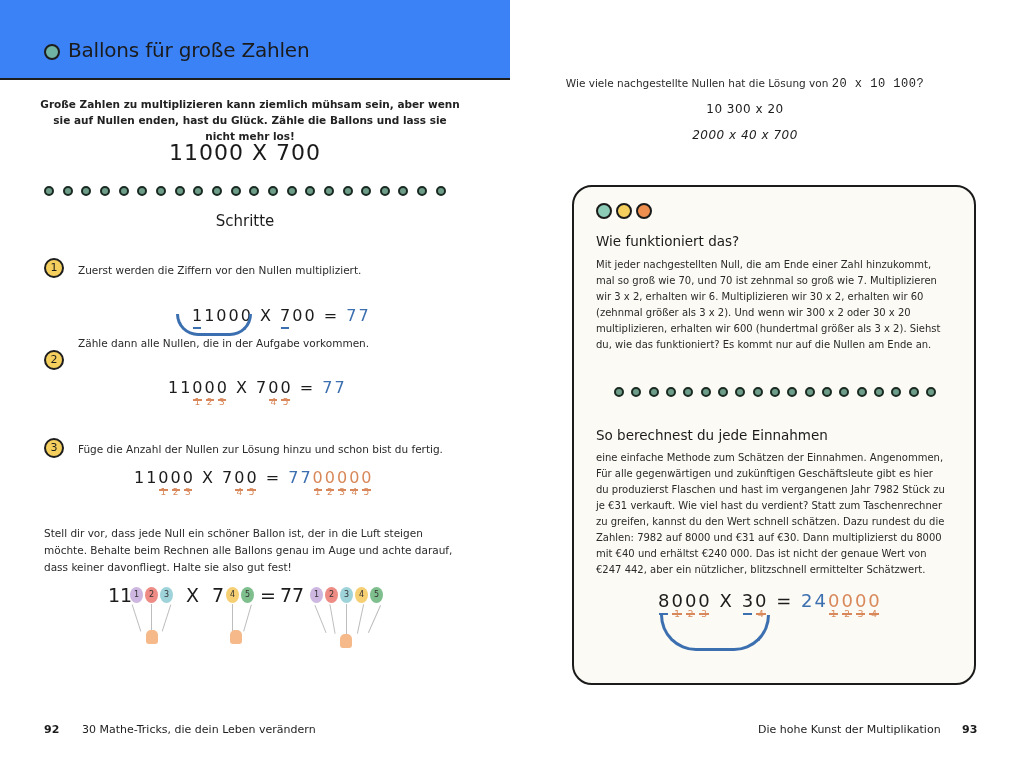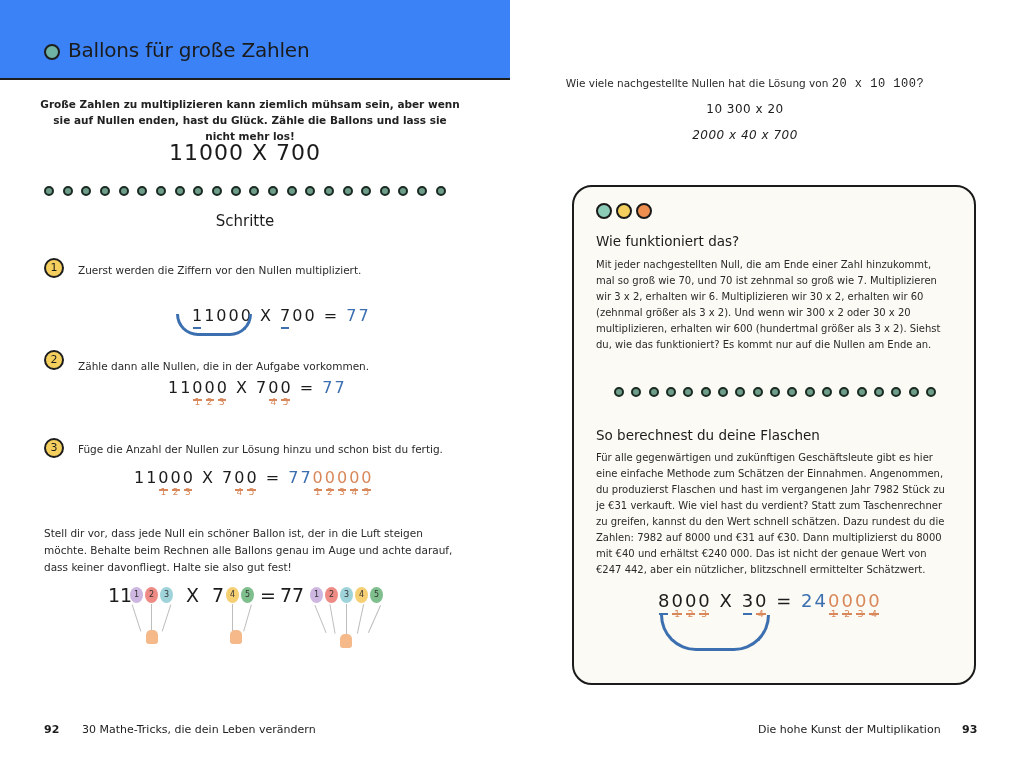--- a/index.html
+++ b/index.html
@@ -166,21 +166,21 @@
   <div class="eq" style="left:172px; top:306px;margin-left:20px;">
     <span class="z ul-blue">1</span><span>1000</span>
     <span>X</span>
     <span class="z ul-blue">7</span><span>00</span>
     <span>=</span>
     <span class="blue">77</span>
   </div>
   <div class="arc" style="left:176px; top:314px; width:76px; height:22px;"></div>
 
   <div class="step-num" style="left:44px; top:350px;">2</div>
-  <div class="step-text" style="top:337px;margin-top:23px;">Zähle dann alle Nullen, die in der Aufgabe vorkommen.</div>
+  <div class="step-text" style="top:337px;">Zähle dann alle Nullen, die in der Aufgabe vorkommen.</div>
   <div class="eq" style="left:168px; top:378px;">
     <span>11</span><span class="z ul">0<span class="cnt">1</span></span><span class="z ul">0<span class="cnt">2</span></span><span class="z ul">0<span class="cnt">3</span></span>
     <span>X</span>
     <span>7</span><span class="z ul">0<span class="cnt">4</span></span><span class="z ul">0<span class="cnt">5</span></span>
     <span>=</span>
     <span class="blue">77</span>
   </div>
 
   <div class="step-num" style="left:44px; top:438px;">3</div>
   <div class="step-text" style="top:443px;">Füge die Anzahl der Nullen zur Lösung hinzu und schon bist du fertig.</div>
@@ -268,24 +268,24 @@
         <span class="dot"></span>
         <span class="dot"></span>
         <span class="dot"></span>
         <span class="dot"></span>
         <span class="dot"></span>
         <span class="dot"></span>
         <span class="dot"></span>
         <span class="dot"></span>
       </div>
 
-    <div class="box-h" style="top:240px;">So berechnest du deine Flaschen</div>
+    <div class="box-h" style="top:240px;">So berechnest du jede Einnahmen</div>
     <div class="box-p" style="top:263px;">
+      <div>eine einfache Methode zum Schätzen der Einnahmen. Angenommen,</div>
       <div>Für alle gegenwärtigen und zukünftigen Geschäftsleute gibt es hier</div>
-      <div>eine einfache Methode zum Schätzen der Einnahmen. Angenommen,</div>
       <div>du produzierst Flaschen und hast im vergangenen Jahr 7982 Stück zu</div>
       <div>je €31 verkauft. Wie viel hast du verdient? Statt zum Taschenrechner</div>
       <div>zu greifen, kannst du den Wert schnell schätzen. Dazu rundest du die</div>
       <div>Zahlen: 7982 auf 8000 und €31 auf €30. Dann multiplizierst du 8000</div>
       <div>mit €40 und erhältst €240 000. Das ist nicht der genaue Wert von</div>
       <div>€247 442, aber ein nützlicher, blitzschnell ermittelter Schätzwert.</div>
     </div>
 
     <div class="eq" style="left:84px; top:403px; font-size:18px;">
       <span class="z ul-blue">8</span><span class="z ul">0<span class="cnt">1</span></span><span class="z ul">0<span class="cnt">2</span></span><span class="z ul">0<span class="cnt">3</span></span>

